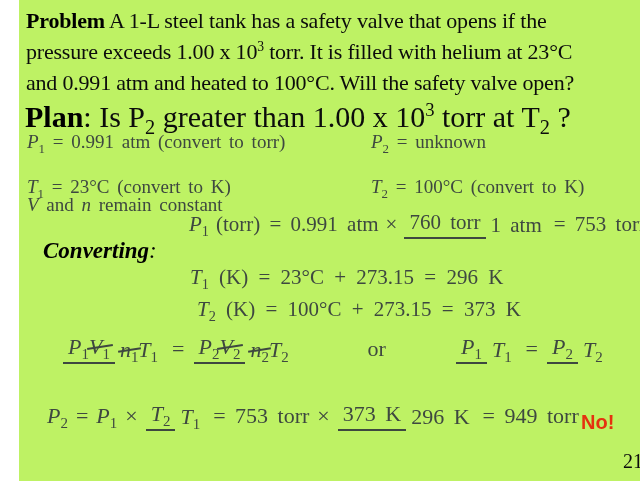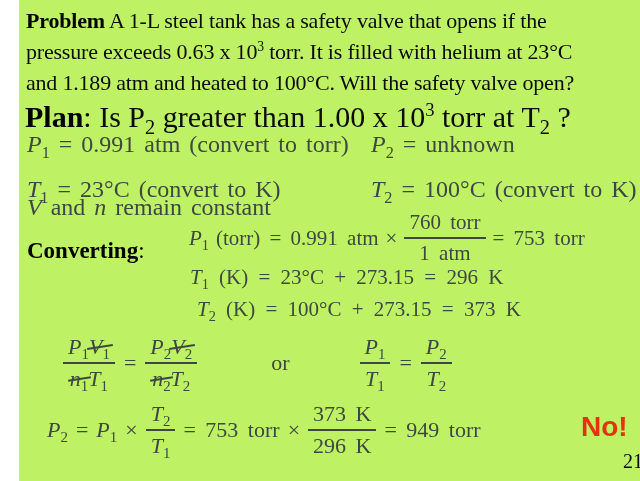--- a/index.html
+++ b/index.html
@@ -11,62 +11,62 @@
 
   .problem { position:absolute; left:7px; top:5px; font-size:22px; line-height:31px;
              color:#0c0c0c; white-space:nowrap; letter-spacing:-0.2px; }
   .plan { position:absolute; left:6px; top:100px; font-size:30px; color:#0c0c0c; white-space:nowrap; }
 
   .math { color:#3e4840; }
   .var { font-style:italic; }
   sub { font-size:68%; line-height:0; font-style:normal; }
   sup { font-size:62%; line-height:0; }
 
-  .gline { position:absolute; font-size:24px; white-space:nowrap; word-spacing:3px; }
+  .gline { position:absolute; font-size:19px; white-space:nowrap; word-spacing:3px; }
   .g-row1 { top:131px; }
   .g-row2 { top:176px; }
   .g-row3 { top:194px; }
   .g-left { left:8px; }
   .g-right { left:352px; }
 
-  .conv-label { position:absolute; left:8px; top:238px; font-size:23px; color:#000; white-space:nowrap; }
+  .conv-label { position:absolute; left:24px; top:238px; font-size:23px; color:#000; white-space:nowrap;font-style:italic; }
 
   .eqrow { position:absolute; display:flex; align-items:center; white-space:nowrap; word-spacing:4px; }
   .eq1 { left:170px; top:210px; font-size:21px; gap:7px; }
   .eq2 { left:171px; top:265px; font-size:21px; }
   .eq3 { left:178px; top:297px; font-size:21px; }
   .eq2, .eq3 { position:absolute; white-space:nowrap; word-spacing:5px; }
 
-  .frac { display:inline-flex; flex-direction:column; align-items:center; text-align:center; }
+  .frac { display:inline-flex; align-items:center; text-align:center; }
   .frac .num { display:block; padding:0 5px 2px; border-bottom:2px solid currentColor; }
   .frac .den { display:block; padding:2px 5px 0;text-align:right; }
 
   .cancel { position:relative; display:inline-block; }
   .cancel::after { content:""; position:absolute; left:-2px; right:-3px; top:46%;
                    border-top:2px solid currentColor; transform:rotate(-9deg); }
 
   .gaslaw { left:44px; top:334px; font-size:22px; }
   .eqsign { margin:0 9px; }
   .or-word { margin:0 70px 0 74px; }
 
   .finalrow { left:28px; top:401px; font-size:22px; gap:8px; }
 
   .no { position:absolute; left:562px; top:411px; font-family:"Liberation Sans", sans-serif;
-        font-weight:bold; font-size:28px; color:#e5320f; white-space:nowrap; }
+        font-weight:bold; font-size:20px; color:#e5320f; white-space:nowrap; }
   .pagenum { position:absolute; left:604px; top:450px; font-size:20px; color:#0c0c0c; }
 </style>
 </head>
 <body>
 
 <div class="slide">
 
   <div class="problem">
     <div><b class="hd">Problem</b><span> A 1-L steel tank has a safety valve that opens if the</span></div>
-    <div><span>pressure exceeds 0.63 x 10</span><sup>3</sup><span> torr. It is filled with helium at 23°C</span></div>
-    <div><span>and 1.189 atm and heated to 100°C. Will the safety valve open?</span></div>
+    <div><span>pressure exceeds 1.00 x 10</span><sup>3</sup><span> torr. It is filled with helium at 23°C</span></div>
+    <div><span>and 0.991 atm and heated to 100°C. Will the safety valve open?</span></div>
   </div>
 
   <div class="plan">
     <b class="hd">Plan</b><span>: Is P</span><sub>2</sub><span> greater than 1.00 x 10</span><sup>3</sup><span> torr at T</span><sub>2</sub><span> ?</span>
   </div>
 
   <div class="gline math g-row1 g-left"><span class="var">P</span><sub>1</sub><span> = 0.991 atm (convert to torr)</span></div>
   <div class="gline math g-row1 g-right"><span class="var">P</span><sub>2</sub><span> = unknown</span></div>
   <div class="gline math g-row2 g-left"><span class="var">T</span><sub>1</sub><span> = 23°C (convert to K)</span></div>
   <div class="gline math g-row2 g-right"><span class="var">T</span><sub>2</sub><span> = 100°C (convert to K)</span></div>

